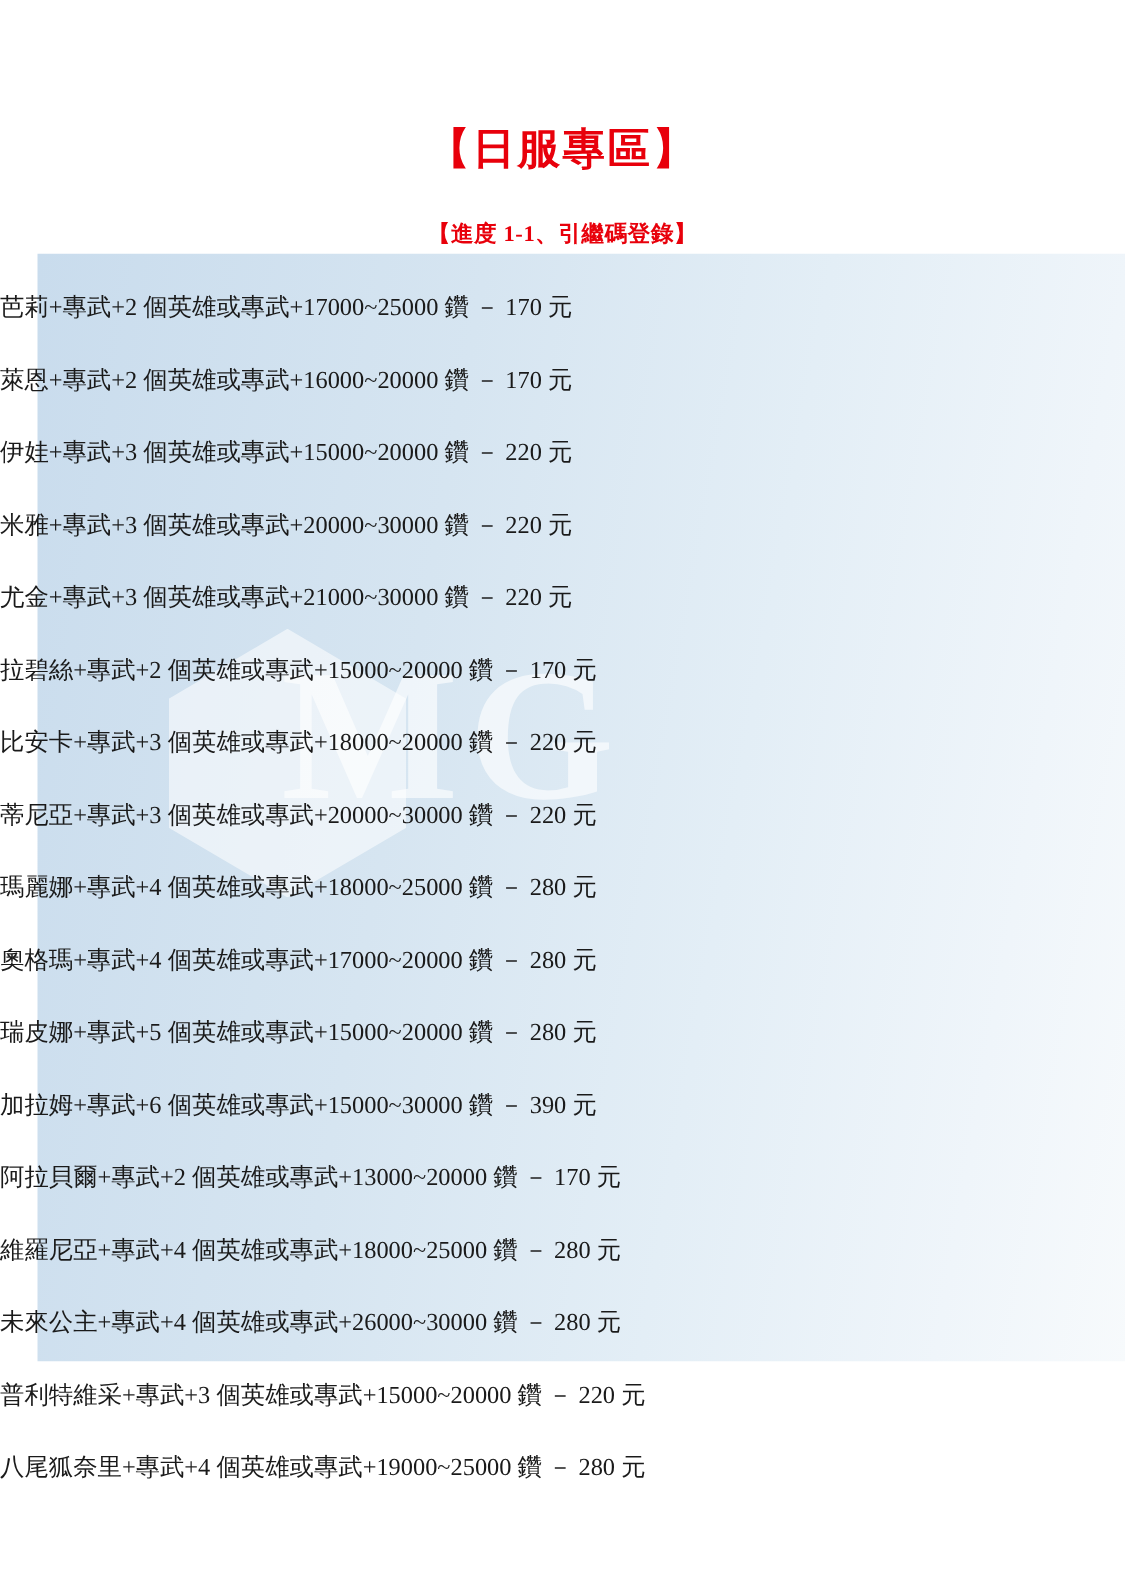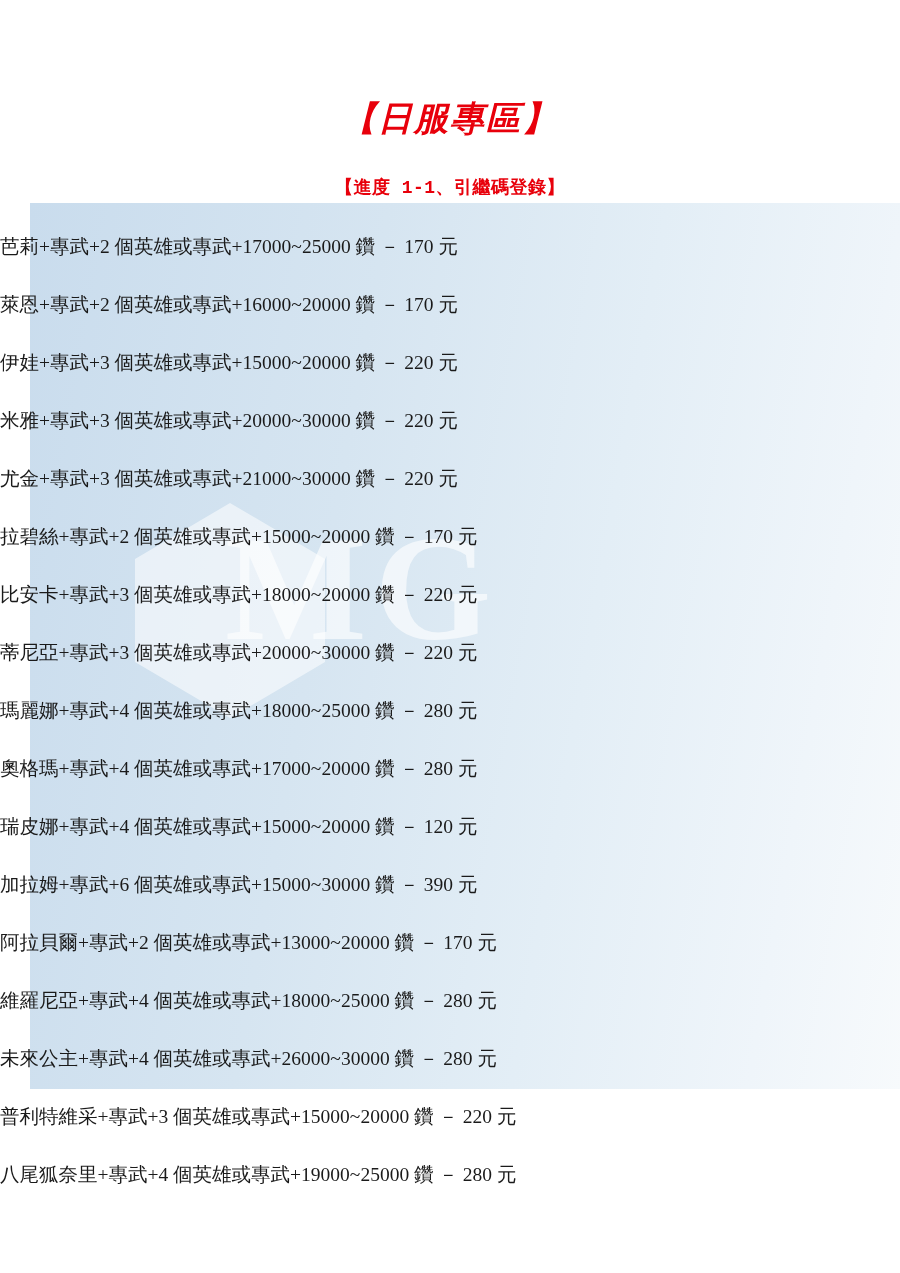--- a/index.html
+++ b/index.html
@@ -23,33 +23,32 @@
     position: absolute;
     top: 96px;
     left: 0;
     width: 900px;
     text-align: center;
     font-size: 34px;
     font-weight: bold;
     color: #e8000b;
     letter-spacing: 2px;
     font-family: "Liberation Serif", serif;
-    font-style: italic;
   }
   .subtitle {
     position: absolute;
     top: 175px;
     left: 0;
     width: 900px;
     text-align: center;
     font-size: 18px;
     font-weight: bold;
     color: #e8000b;
     letter-spacing: 0.5px;
-    font-family: Liberation Mono, monospace;
+    font-family: Liberation Serif, serif;
   }
   .panel {
     position: absolute;
     top: 203px;
     left: 30px;
     width: 872px;
     height: 886px;
     background: linear-gradient(100deg, #c9dced 0%, #d6e5f1 35%, #e3eef6 62%, #eff5fa 85%, #f7fafc 100%);
     overflow: hidden;
   }
@@ -127,21 +126,21 @@
     <div class="row">芭莉+專武+2 個英雄或專武+17000~25000 鑽 － 170 元</div>
     <div class="row">萊恩+專武+2 個英雄或專武+16000~20000 鑽 － 170 元</div>
     <div class="row">伊娃+專武+3 個英雄或專武+15000~20000 鑽 － 220 元</div>
     <div class="row">米雅+專武+3 個英雄或專武+20000~30000 鑽 － 220 元</div>
     <div class="row">尤金+專武+3 個英雄或專武+21000~30000 鑽 － 220 元</div>
     <div class="row">拉碧絲+專武+2 個英雄或專武+15000~20000 鑽 － 170 元</div>
     <div class="row">比安卡+專武+3 個英雄或專武+18000~20000 鑽 － 220 元</div>
     <div class="row">蒂尼亞+專武+3 個英雄或專武+20000~30000 鑽 － 220 元</div>
     <div class="row">瑪麗娜+專武+4 個英雄或專武+18000~25000 鑽 － 280 元</div>
     <div class="row">奧格瑪+專武+4 個英雄或專武+17000~20000 鑽 － 280 元</div>
-    <div class="row">瑞皮娜+專武+4 個英雄或專武+15000~20000 鑽 － 120 元</div>
+    <div class="row">瑞皮娜+專武+5 個英雄或專武+15000~20000 鑽 － 280 元</div>
     <div class="row">加拉姆+專武+6 個英雄或專武+15000~30000 鑽 － 390 元</div>
     <div class="row">阿拉貝爾+專武+2 個英雄或專武+13000~20000 鑽 － 170 元</div>
     <div class="row">維羅尼亞+專武+4 個英雄或專武+18000~25000 鑽 － 280 元</div>
     <div class="row">未來公主+專武+4 個英雄或專武+26000~30000 鑽 － 280 元</div>
     <div class="row">普利特維采+專武+3 個英雄或專武+15000~20000 鑽 － 220 元</div>
     <div class="row">八尾狐奈里+專武+4 個英雄或專武+19000~25000 鑽 － 280 元</div>
   </div>
 
 </div>
 

